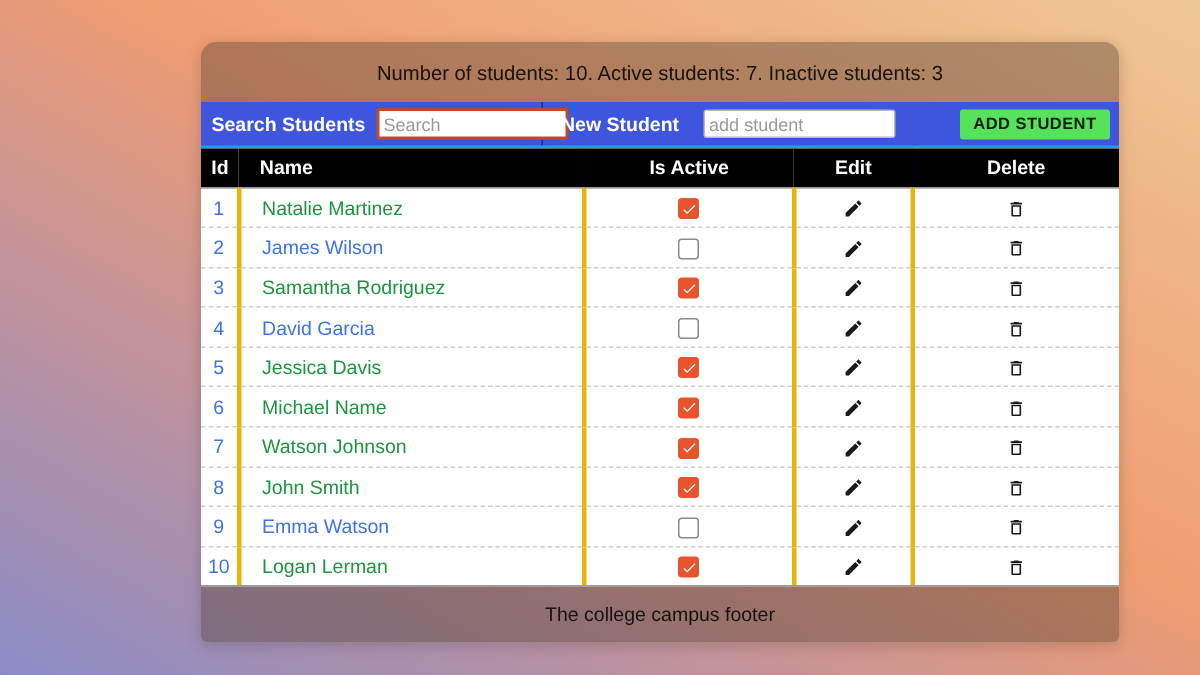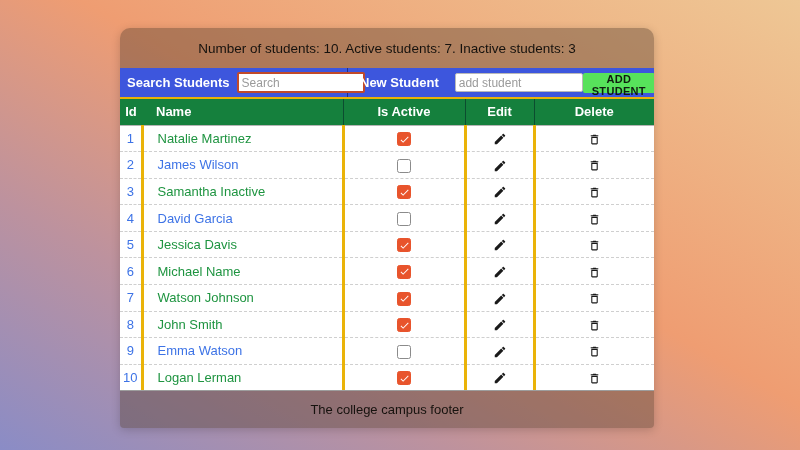--- a/index.html
+++ b/index.html
@@ -2,34 +2,34 @@
 <html><head>
 <meta charset="utf-8">
 <style>
   html, body { margin:0; padding:0; }
   body {
     width:800px; height:450px; overflow:hidden; position:relative;
     font-family:"Liberation Sans", sans-serif;
     background:linear-gradient(to top right, #8a8cc6 0%, #bd929e 28%, #ef9d72 55%, #eec795 100%);
   }
   .card {
-    position:absolute; left:120px; top:28px; width:534px; height:400px;
+    position:absolute; left:134px; top:28px; width:612px; height:400px;
     display:flex; flex-direction:column;
     border-radius:10px 10px 4px 4px; overflow:hidden;
     box-shadow:0 2px 10px rgba(0,0,0,0.18);
   }
   .stats-header {
     height:40px; flex:0 0 40px; background:rgba(80,60,44,0.40);
     display:flex; align-items:center; justify-content:center;
     font-size:13.5px; color:#16120e;
   }
   .toolbar {
     height:29px; flex:0 0 29px; background:#3d56dd;
     display:flex; align-items:center;
-    border-bottom:2px solid #eab308;
+    border-bottom:2px solid #0ea5e9;
   }
   .tsec-left {
     display:flex; align-items:center; gap:7px; padding-left:7px;
     width:228px; box-sizing:border-box; height:100%;
     border-right:1px solid rgba(0,0,25,0.45);
   }
   .tsec-mid { display:flex; align-items:center; gap:16px; padding-left:12px; flex:1; }
   .toolbar-label { color:#fff; font-weight:700; font-size:13px; white-space:nowrap; }
   .search-input {
     width:118px; height:17px; border:2px solid #c14a2a; border-radius:2px;
@@ -41,21 +41,21 @@
   }
   .search-input::placeholder, .new-input::placeholder { color:#9a9a9a; }
   .add-btn {
     margin-right:6px; height:20px; padding:0 9px;
     background:#57e25b; border:none; border-radius:2px;
     color:#101c10; font-weight:700; font-size:11px; letter-spacing:0.3px;
     font-family:inherit; cursor:pointer;
   }
   .table-wrap { flex:1 1 auto; background:#fff; display:flex; border-bottom:1px solid #9d9d9d; }
   table { flex:1; border-collapse:collapse; table-layout:fixed; width:100%; }
-  thead tr { height:26px; background:#15803d; }
+  thead tr { height:26px; background:#000000; }
   th { color:#fff; font-size:13px; font-weight:700; padding:0; }
   th.col-id { text-align:center; }
   th.col-name { text-align:left; padding-left:14px; }
   th.col-active, th.col-edit, th.col-delete { text-align:center; border-left:1px solid rgba(0,0,30,0.4); }
   td { font-size:13px; padding:0; }
   td + td { border-left:3px solid #eab308; }
   tbody tr:first-child td { border-top:1px solid #b5b5b5; }
   tbody tr + tr td { border-top:1px dashed #cfcfcf; }
   .id-cell { text-align:center; color:#3d73e6; }
   .name-cell { padding-left:14px; }
@@ -160,21 +160,21 @@
       <button class="icon-btn">
         <svg viewBox="0 0 24 24" width="13" height="13">
           <path d="M16 9v10H8V9h8m-1.5-6h-5l-1 1H5v2h14V4h-3.5l-1-1zM18 7H6v12c0 1.1.9 2 2 2h8c1.1 0 2-.9 2-2V7z" fill="#1a1a1a"></path>
         </svg>
       </button>
     </td>
   </tr>
 
   <tr>
     <td class="id-cell">3</td>
-    <td class="name-cell active">Samantha Inactive</td>
+    <td class="name-cell active">Samantha Rodriguez</td>
     <td class="active-cell">
       <span class="cb checked" role="checkbox" aria-checked="true">
         <svg viewBox="0 0 24 24" width="11" height="11">
           <path d="M9 16.2 4.8 12l-1.4 1.4L9 19 21 7l-1.4-1.4z" fill="#fff"></path>
         </svg>
       </span>
     </td>
     <td class="edit-cell">
       <button class="icon-btn">
         <svg viewBox="0 0 24 24" width="14" height="14">

